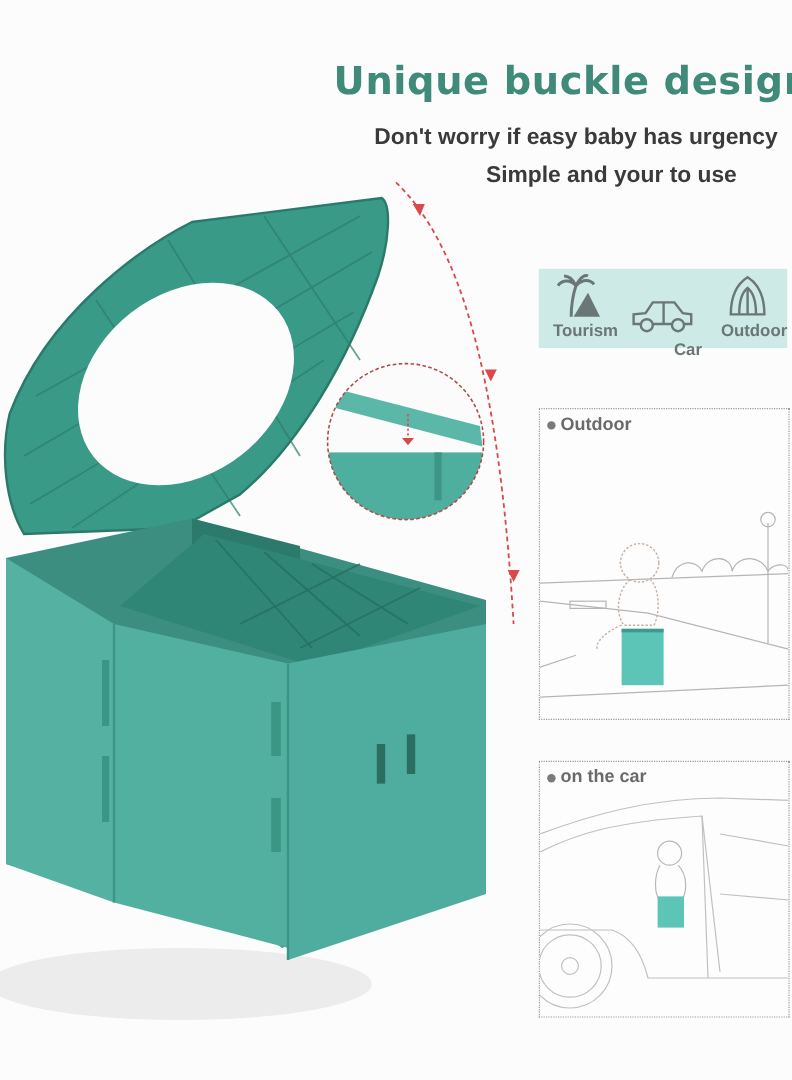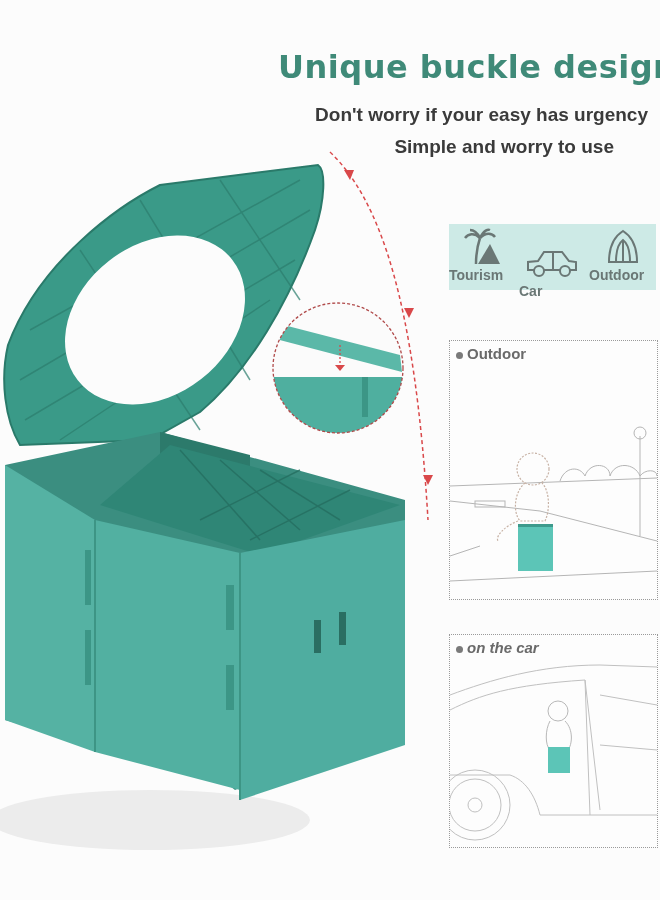--- a/index.html
+++ b/index.html
@@ -2,26 +2,26 @@
 <html><head>
 <meta charset="utf-8">
 <style>
   html,body{margin:0;padding:0;}
   body{width:660px;height:900px;background:#fcfcfc;position:relative;overflow:hidden;font-family:"Liberation Sans",sans-serif;}
   .title{position:absolute;left:278px;top:48px;font-family:"DejaVu Sans",sans-serif;font-weight:bold;font-size:32px;color:#3f8a78;letter-spacing:0.5px;white-space:nowrap;}
   .sub{position:absolute;font-family:"Liberation Sans",sans-serif;font-weight:bold;font-size:19px;color:#3a3a3a;white-space:nowrap;}
   .sub1{right:12px;top:104px;}
   .sub2{right:46px;top:136px;}
   .icon-panel{position:absolute;left:449px;top:224px;width:207px;height:66px;background:#cdeae6;}
-  .ip-item{position:absolute;top:0;height:54px;text-align:left;}
+  .ip-item{position:absolute;top:0;height:54px;text-align:right;}
   .ip-item svg{display:block;margin:4px auto 0;}
   .ip-label{font-family:"Liberation Sans",sans-serif;font-weight:bold;font-size:14px;color:#6a7775;display:block;margin-top:1px;}
   .scene{position:absolute;left:449px;width:207px;border:1px dotted #9a9a9a;background:#fdfdfd;overflow:hidden;}
   .scene-outdoor{top:340px;height:258px;}
-  .scene-car{top:634px;height:212px;font-style:italic;}
+  .scene-car{top:634px;height:212px;}
   .scene-label{position:absolute;left:6px;top:4px;font-weight:bold;font-size:15px;color:#6a6a6a;white-space:nowrap;}
   .scene-label .dot{display:inline-block;width:7px;height:7px;border-radius:50%;background:#7a7a7a;margin-right:4px;vertical-align:middle;}
   .product{position:absolute;left:0;top:0;}
 </style>
 </head>
 <body>
 
 <svg class="product" width="440" height="900" viewBox="0 0 440 900">
 
   <ellipse cx="150" cy="820" rx="160" ry="30" fill="#ececec"></ellipse>
@@ -85,22 +85,22 @@
 
   <g>
     <path d="M330,152 C380,200 415,300 428,520" fill="none" stroke="#d9484a" stroke-width="1.5" stroke-dasharray="4,3"></path>
     <polygon points="344,170 354,170 350,180" fill="#d9484a"></polygon>
     <polygon points="404,308 414,308 409,318" fill="#d9484a"></polygon>
     <polygon points="423,475 433,475 428,485" fill="#d9484a"></polygon>
   </g>
 </svg>
 
 <div class="title">Unique buckle design</div>
-<div class="sub sub1">Don't worry if your easy has urgency</div>
-<div class="sub sub2">Simple and worry to use</div>
+<div class="sub sub1">Don't worry if easy baby has urgency</div>
+<div class="sub sub2">Simple and your to use</div>
 
 <div class="icon-panel">
   <div class="ip-item" style="left:0;width:66px;">
     <svg width="40" height="38" viewBox="0 0 40 38">
       <path d="M14,36 C14,24 16,16 18,10" stroke="#6a7775" stroke-width="2.5" fill="none"></path>
       <path d="M18,10 C12,4 6,6 3,10 M18,10 C14,2 10,2 8,2 M18,10 C24,4 30,5 33,9 M18,10 C22,2 26,1 28,2" stroke="#6a7775" stroke-width="2.5" fill="none"></path>
       <polygon points="16,36 28,16 38,36" fill="#6a7775"></polygon>
     </svg>
     <span class="ip-label">Tourism</span>
   </div>

